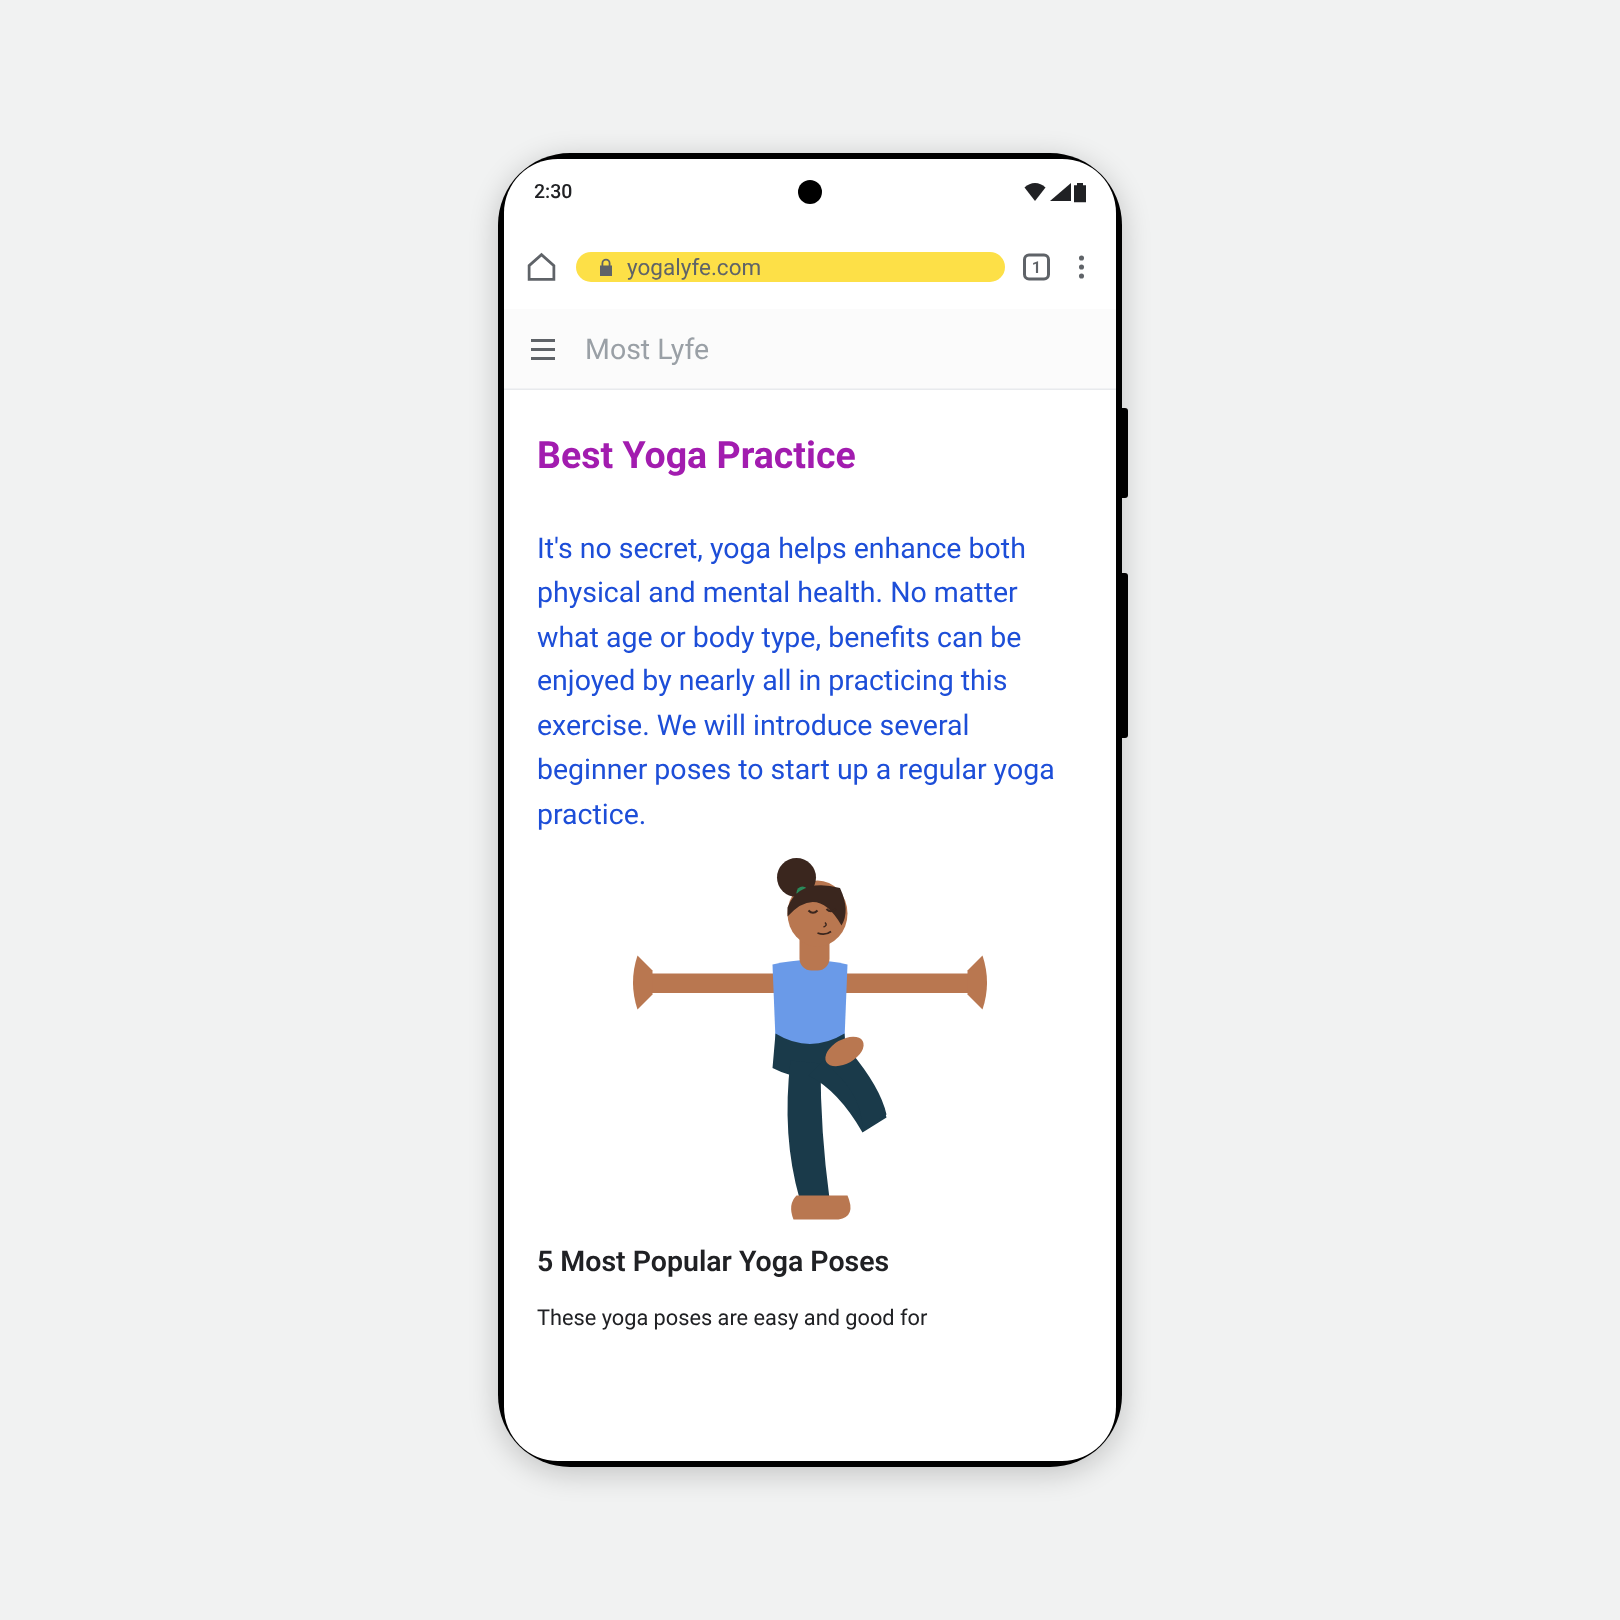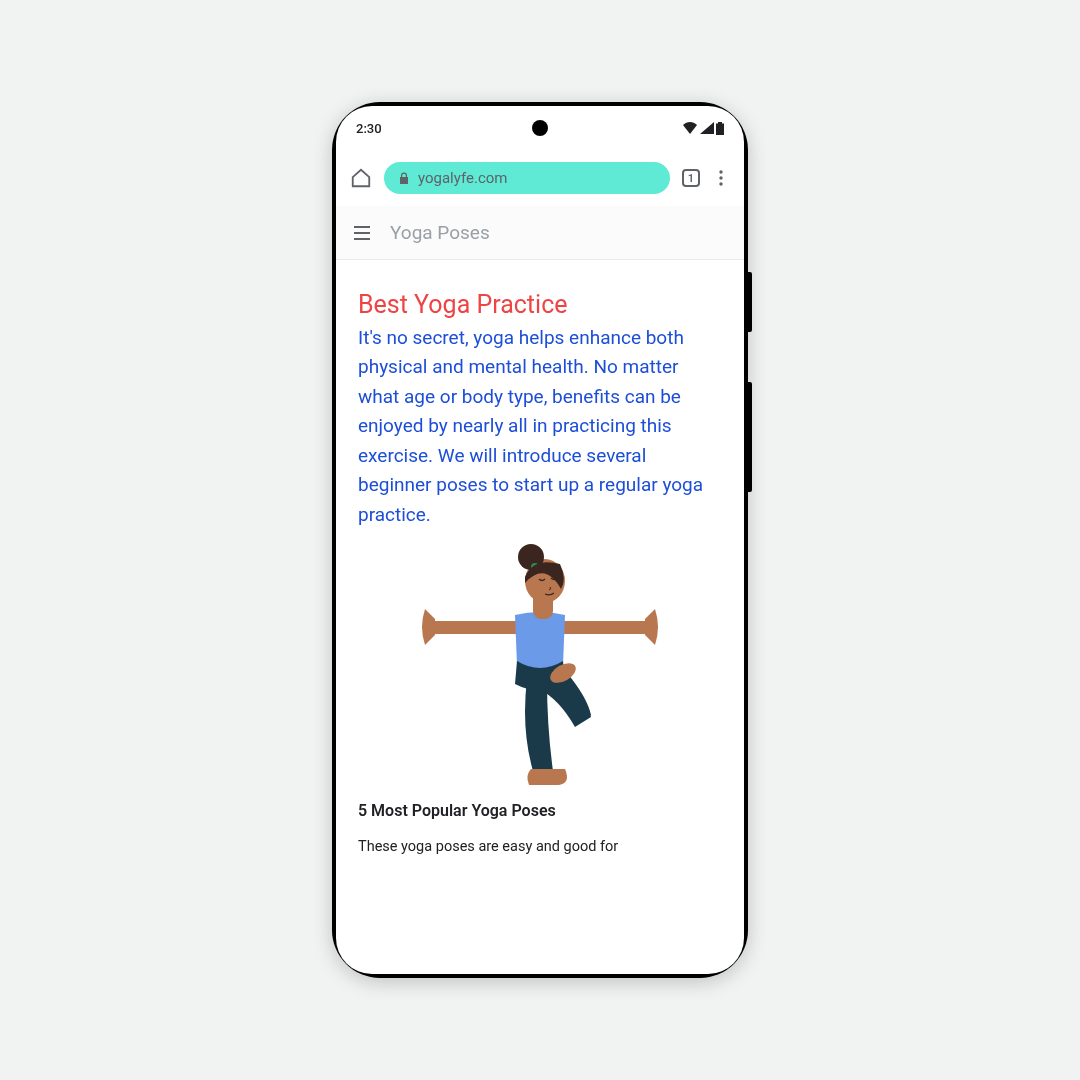--- a/index.html
+++ b/index.html
@@ -72,22 +72,22 @@
     .browser-bar {
       height: 56px;
       display: flex;
       align-items: center;
       padding: 0 14px;
       gap: 12px;
     }
     .home-icon { width: 22px; height: 22px; color: #5f6368; flex-shrink: 0; }
     .url-bar {
       flex: 1;
-      height: 32px;
-      background: #5eead4;
+      height: 20px;
+      background: #fde047;
       border-radius: 18px;
       display: flex;
       align-items: center;
       padding: 0 14px;
       gap: 8px;
       color: #5f6368;
       font-size: 15px;
     }
     .lock-icon { width: 12px; height: 12px; }
     .tab-counter {
@@ -115,38 +115,38 @@
     }
     .hamburger-icon { width: 20px; height: 20px; color: #5f6368; }
     .site-title { font-size: 19px; color: #9aa0a6; font-weight: 400; }
     .content-area {
       padding: 30px 22px 0;
       height: calc(100% - 154px);
       overflow: hidden;
     }
     .article-title {
       font-size: 25px;
-      font-weight: 400;
-      color: #ef4444;
-      margin-bottom: 4px;
+      font-weight: 700;
+      color: #a21caf;
+      margin-bottom: 32px;
     }
     .article-body {
       font-size: 19px;
       line-height: 1.55;
       color: #1d4ed8;
       margin-bottom: 0;
     }
     .illustration {
       display: flex;
       justify-content: center;
       margin: 10px 0 12px;
     }
     .illustration svg { width: 250px; height: 250px; }
     .section-title {
-      font-size: 16px;
+      font-size: 19px;
       font-weight: 600;
       color: #202124;
       margin-bottom: 10px;
     }
     .section-body {
       font-size: 14.5px;
       line-height: 1.55;
       color: #202124;
       margin-top: 16px;
     }
@@ -192,21 +192,21 @@
           <circle fill="#5f6368" cx="9" cy="3" r="1.7"></circle>
           <circle fill="#5f6368" cx="9" cy="9" r="1.7"></circle>
           <circle fill="#5f6368" cx="9" cy="15" r="1.7"></circle>
         </svg>
     </div>
 
     <div class="site-header">
       <svg class="hamburger-icon" viewBox="0 0 20 20">
           <path stroke="#5f6368" stroke-width="2" d="M2 4 H18 M2 10 H18 M2 16 H18"></path>
         </svg>
-      <span class="site-title">Yoga Poses</span>
+      <span class="site-title">Most Lyfe</span>
     </div>
 
     <div class="content-area">
       <h1 class="article-title">Best Yoga Practice</h1>
       <p class="article-body">It's no secret, yoga helps enhance both physical and mental health. No matter what age or body type, benefits can be enjoyed by nearly all in practicing this exercise. We will introduce several beginner poses  to start up a regular yoga practice.</p>
 
       <div class="illustration">
         <svg viewBox="0 0 250 250">
 
           <rect x="10" y="82" width="230" height="13" rx="6" fill="#b97750"></rect>

